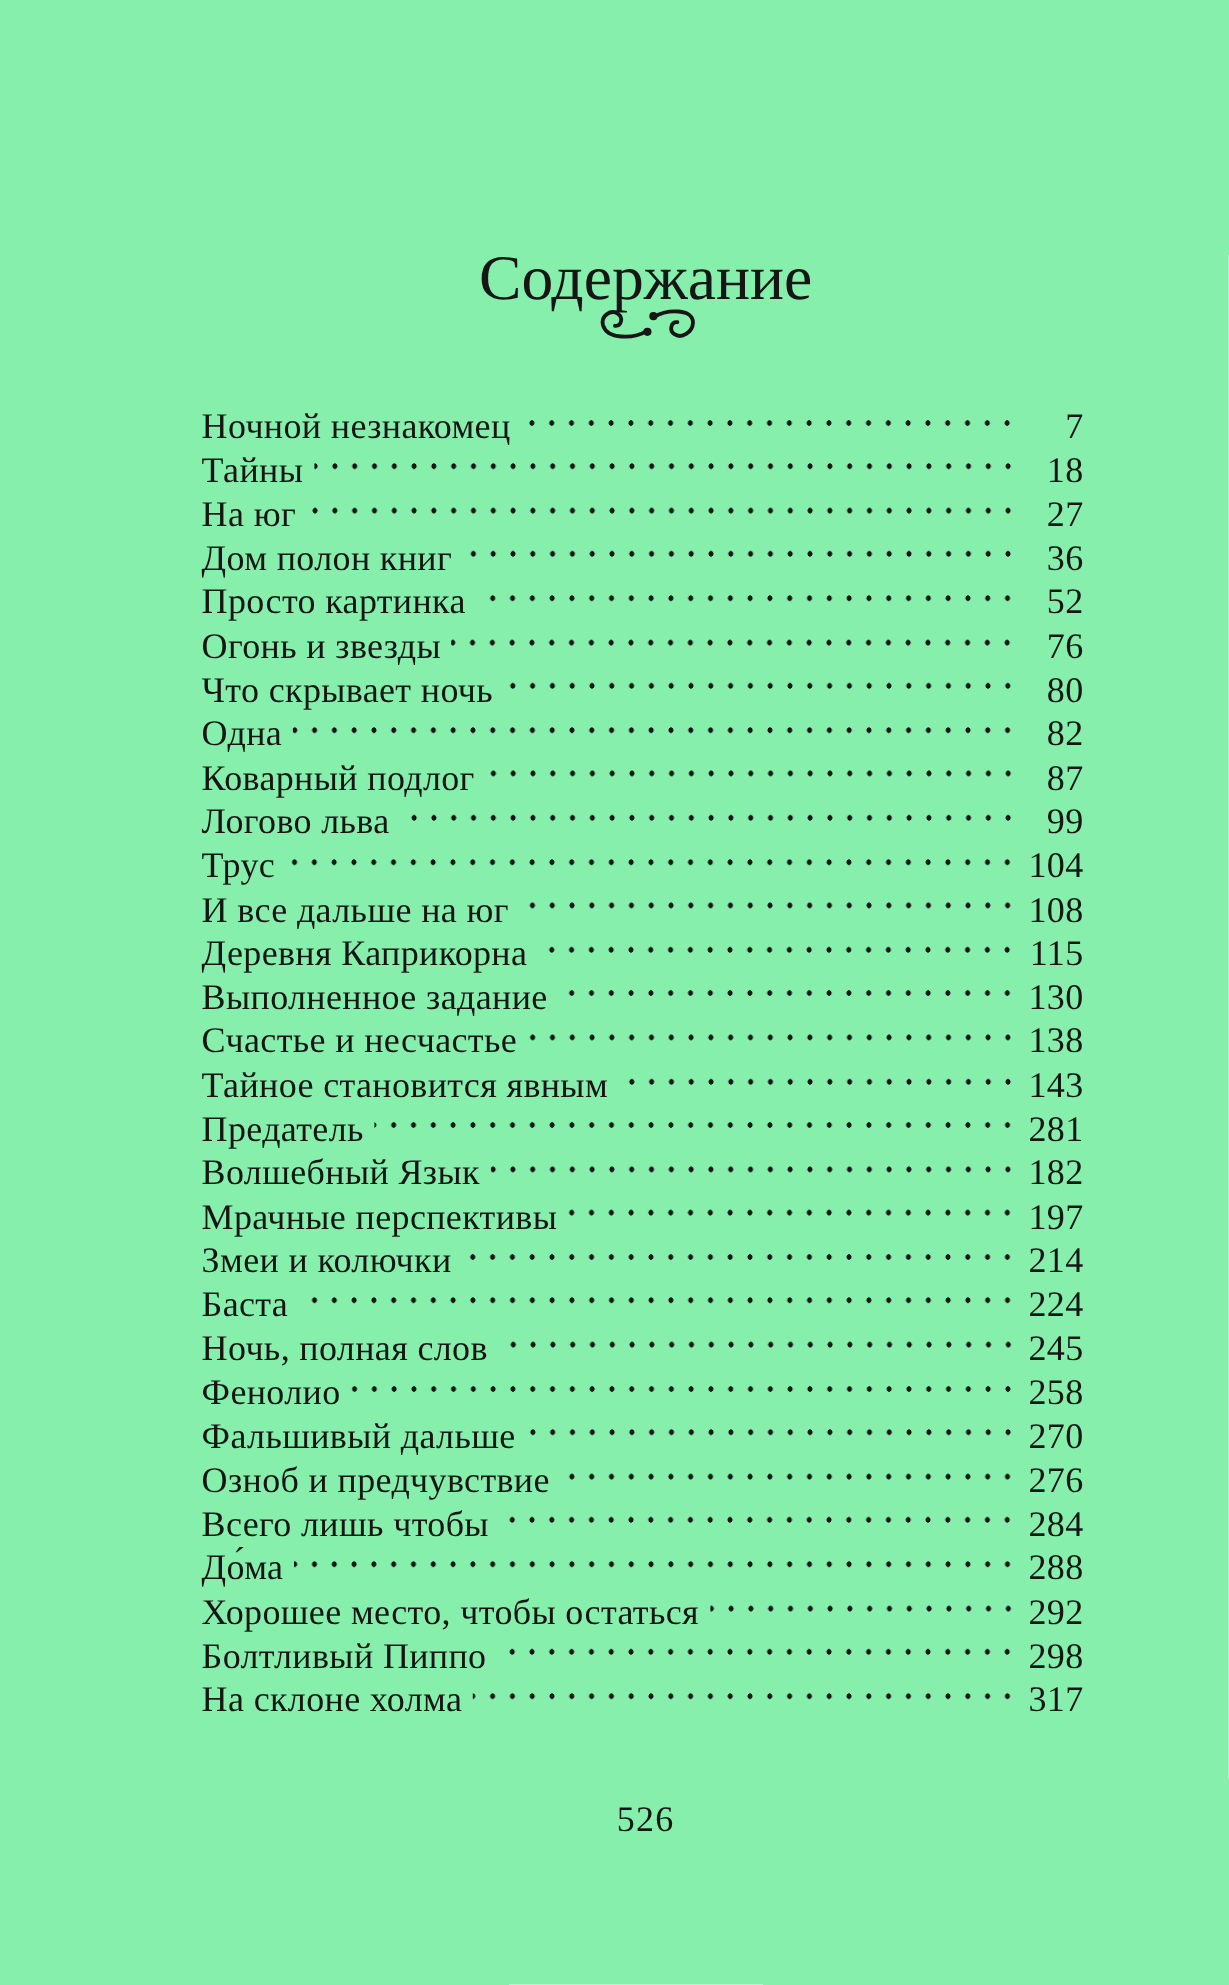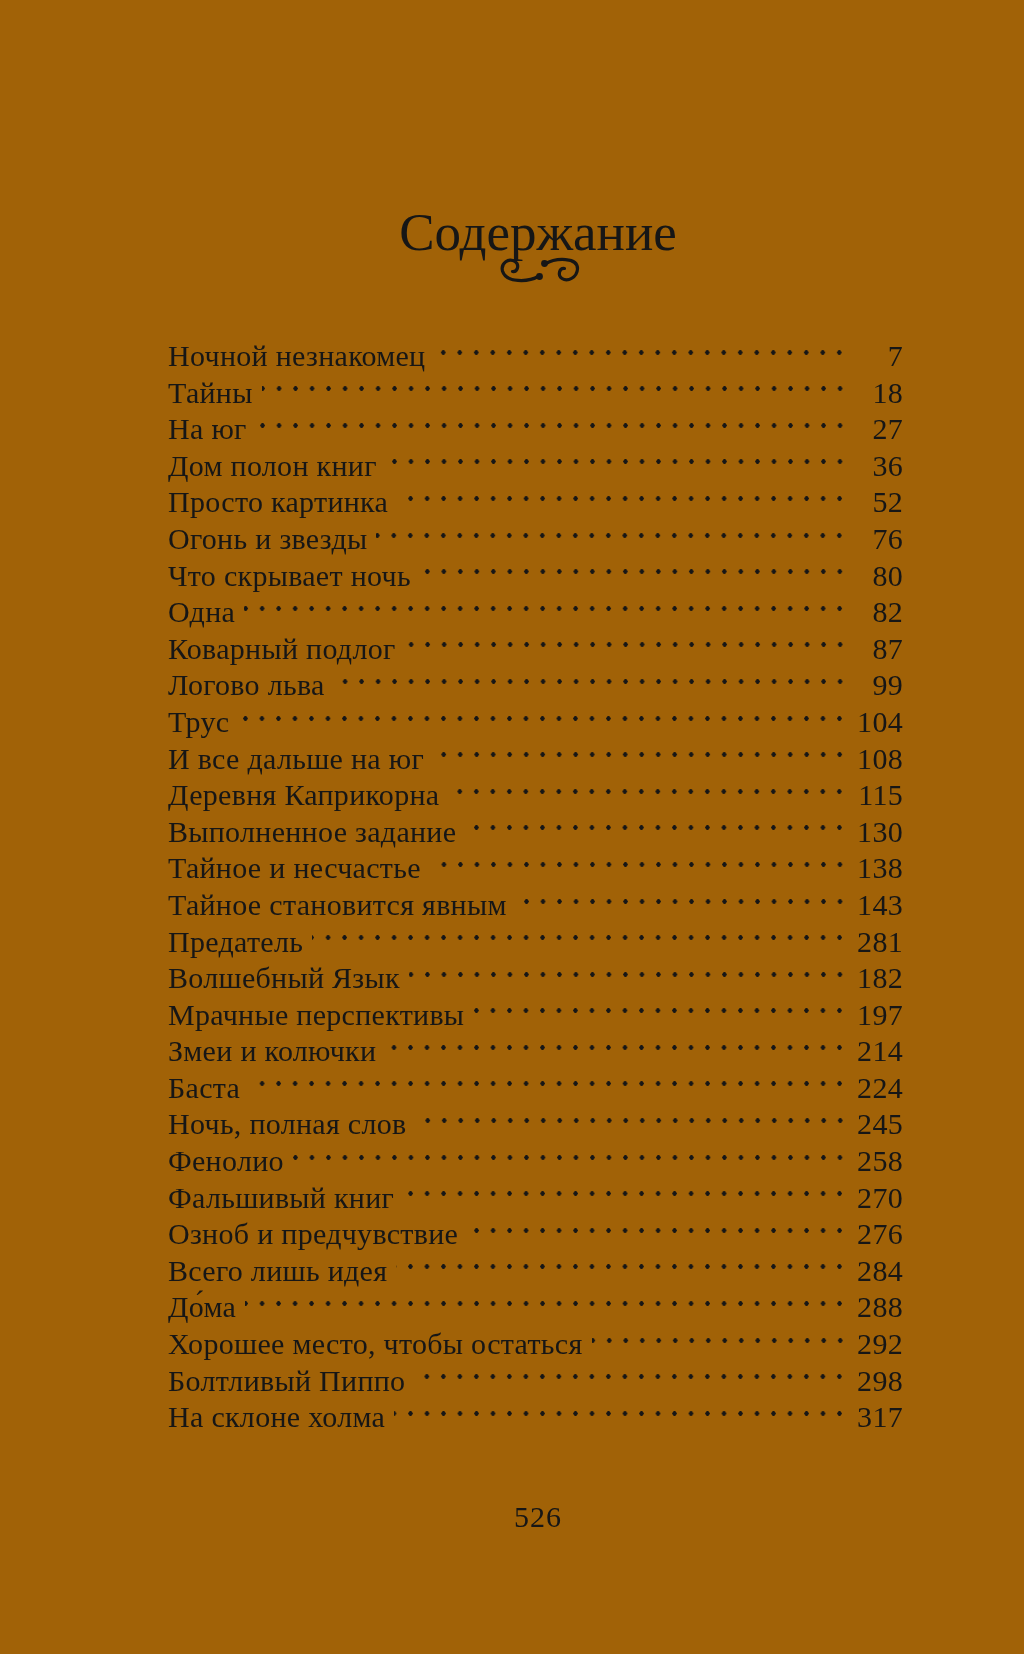--- a/index.html
+++ b/index.html
@@ -4,21 +4,21 @@
 <style>
   html, body {
     margin: 0;
     padding: 0;
     background: #ffffff;
   }
   .page {
     position: relative;
     width: 1024px;
     height: 1654px;
-    background: #a16207;
+    background: #86efac;
     color: #161616;
     font-family: "Liberation Serif", "DejaVu Serif", serif;
     overflow: hidden;
   }
   .title {
     position: absolute;
     top: 170px;
     left: 538px;
     transform: translateX(-50%);
     font-size: 53px;
@@ -159,21 +159,21 @@
         <span class="t">Деревня Каприкорна</span>
         <span class="dots"></span>
         <span class="p">115</span>
       </div>
       <div class="row">
         <span class="t">Выполненное задание</span>
         <span class="dots"></span>
         <span class="p">130</span>
       </div>
       <div class="row">
-        <span class="t">Тайное и несчастье</span>
+        <span class="t">Счастье и несчастье</span>
         <span class="dots"></span>
         <span class="p">138</span>
       </div>
       <div class="row">
         <span class="t">Тайное становится явным</span>
         <span class="dots"></span>
         <span class="p">143</span>
       </div>
       <div class="row">
         <span class="t">Предатель</span>
@@ -204,31 +204,31 @@
         <span class="t">Ночь, полная слов</span>
         <span class="dots"></span>
         <span class="p">245</span>
       </div>
       <div class="row">
         <span class="t">Фенолио</span>
         <span class="dots"></span>
         <span class="p">258</span>
       </div>
       <div class="row">
-        <span class="t">Фальшивый книг</span>
+        <span class="t">Фальшивый дальше</span>
         <span class="dots"></span>
         <span class="p">270</span>
       </div>
       <div class="row">
         <span class="t">Озноб и предчувствие</span>
         <span class="dots"></span>
         <span class="p">276</span>
       </div>
       <div class="row">
-        <span class="t">Всего лишь идея</span>
+        <span class="t">Всего лишь чтобы</span>
         <span class="dots"></span>
         <span class="p">284</span>
       </div>
       <div class="row">
         <span class="t">До́ма</span>
         <span class="dots"></span>
         <span class="p">288</span>
       </div>
       <div class="row">
         <span class="t">Хорошее место, чтобы остаться</span>

